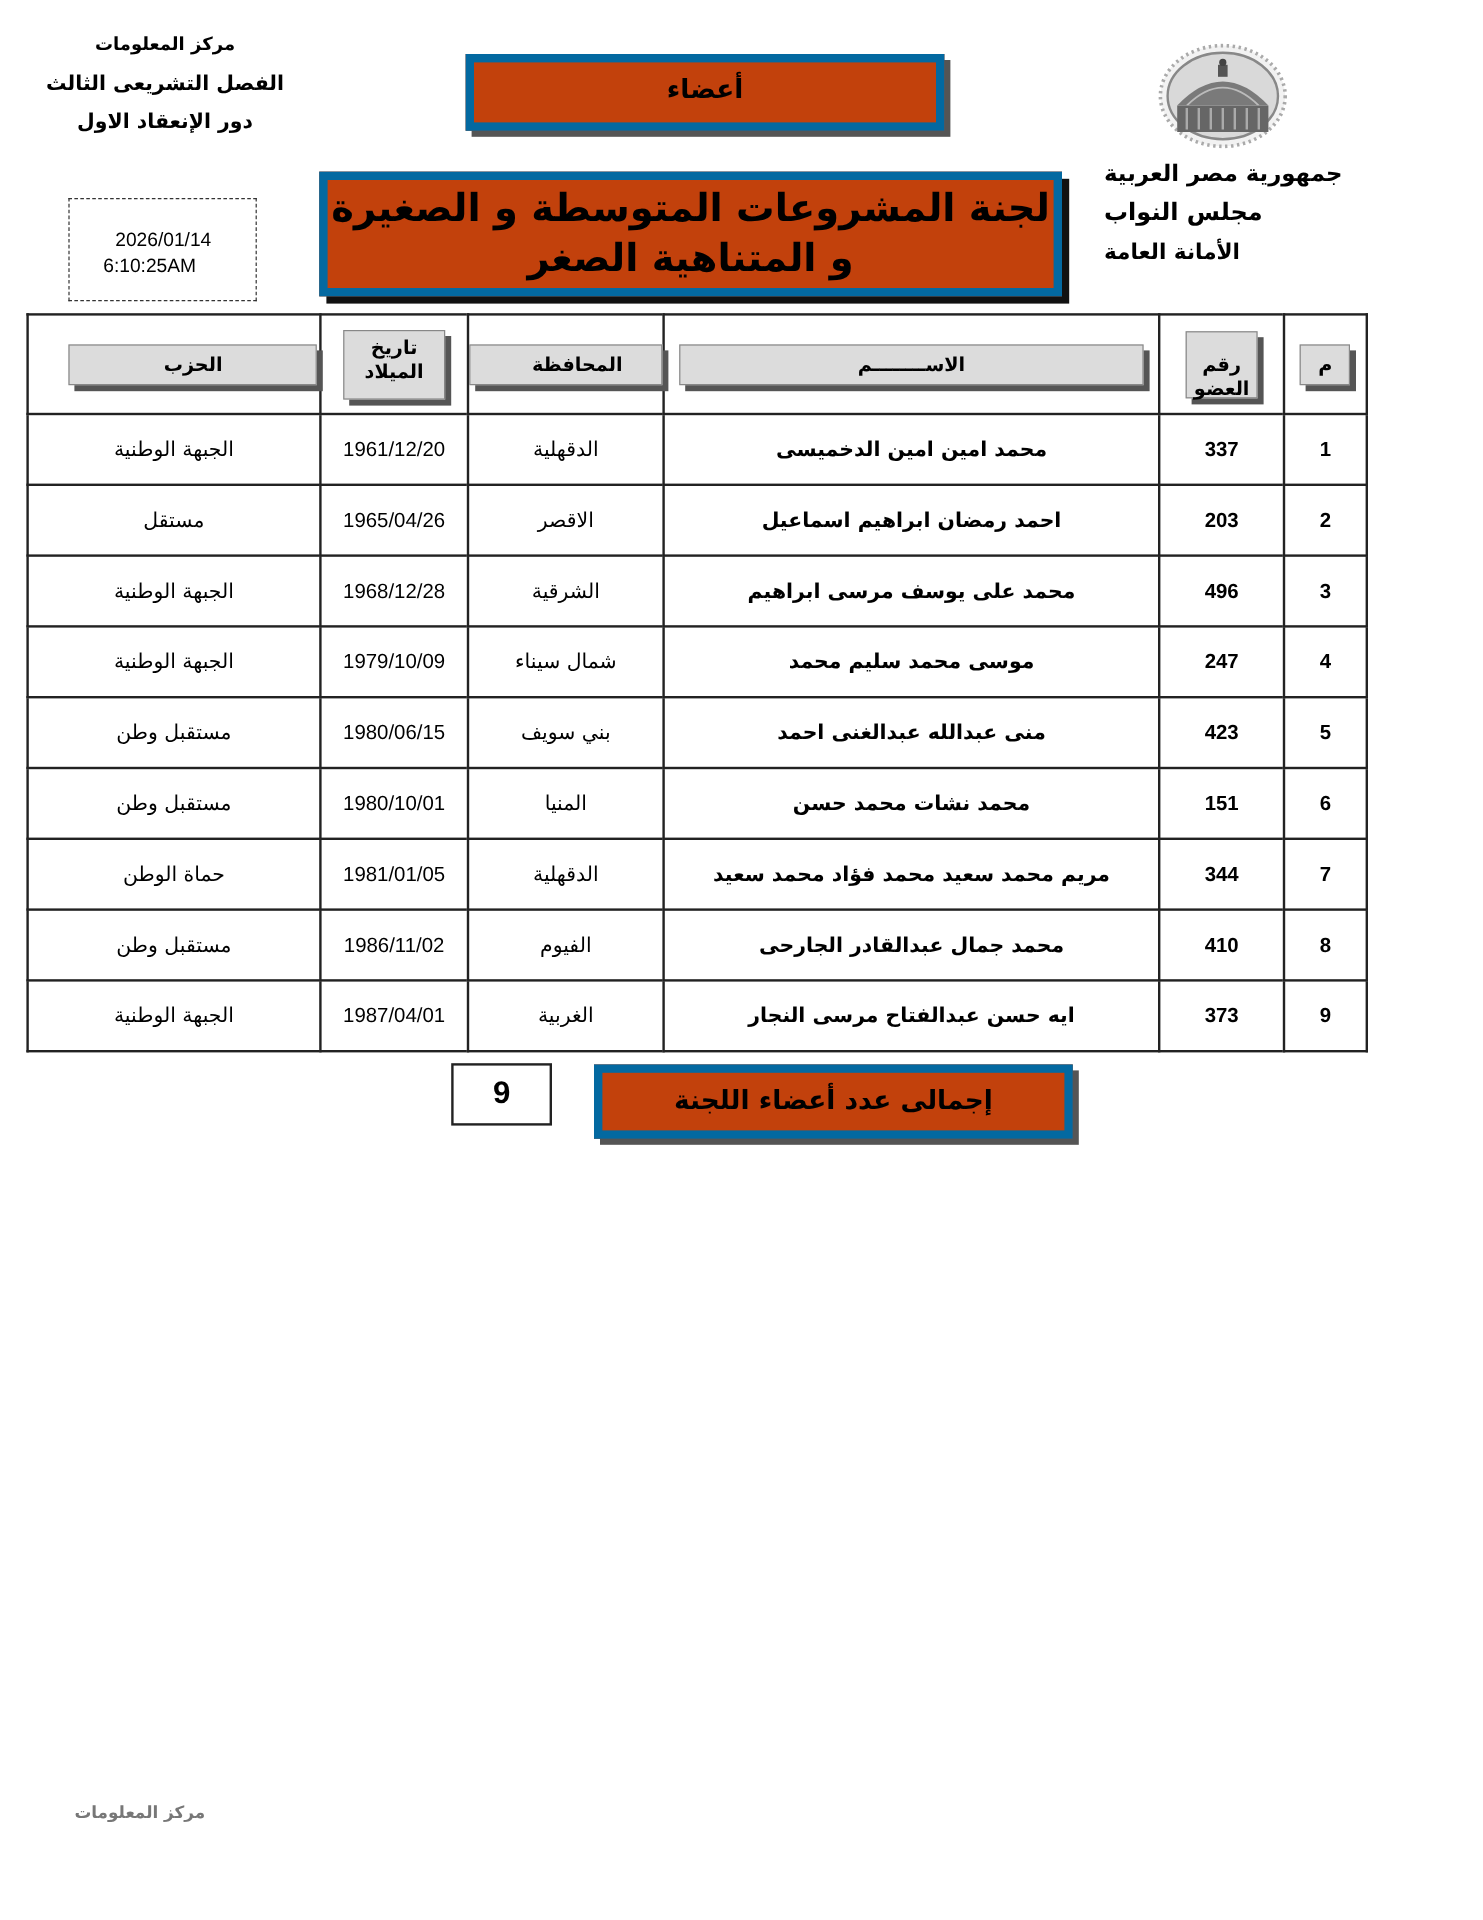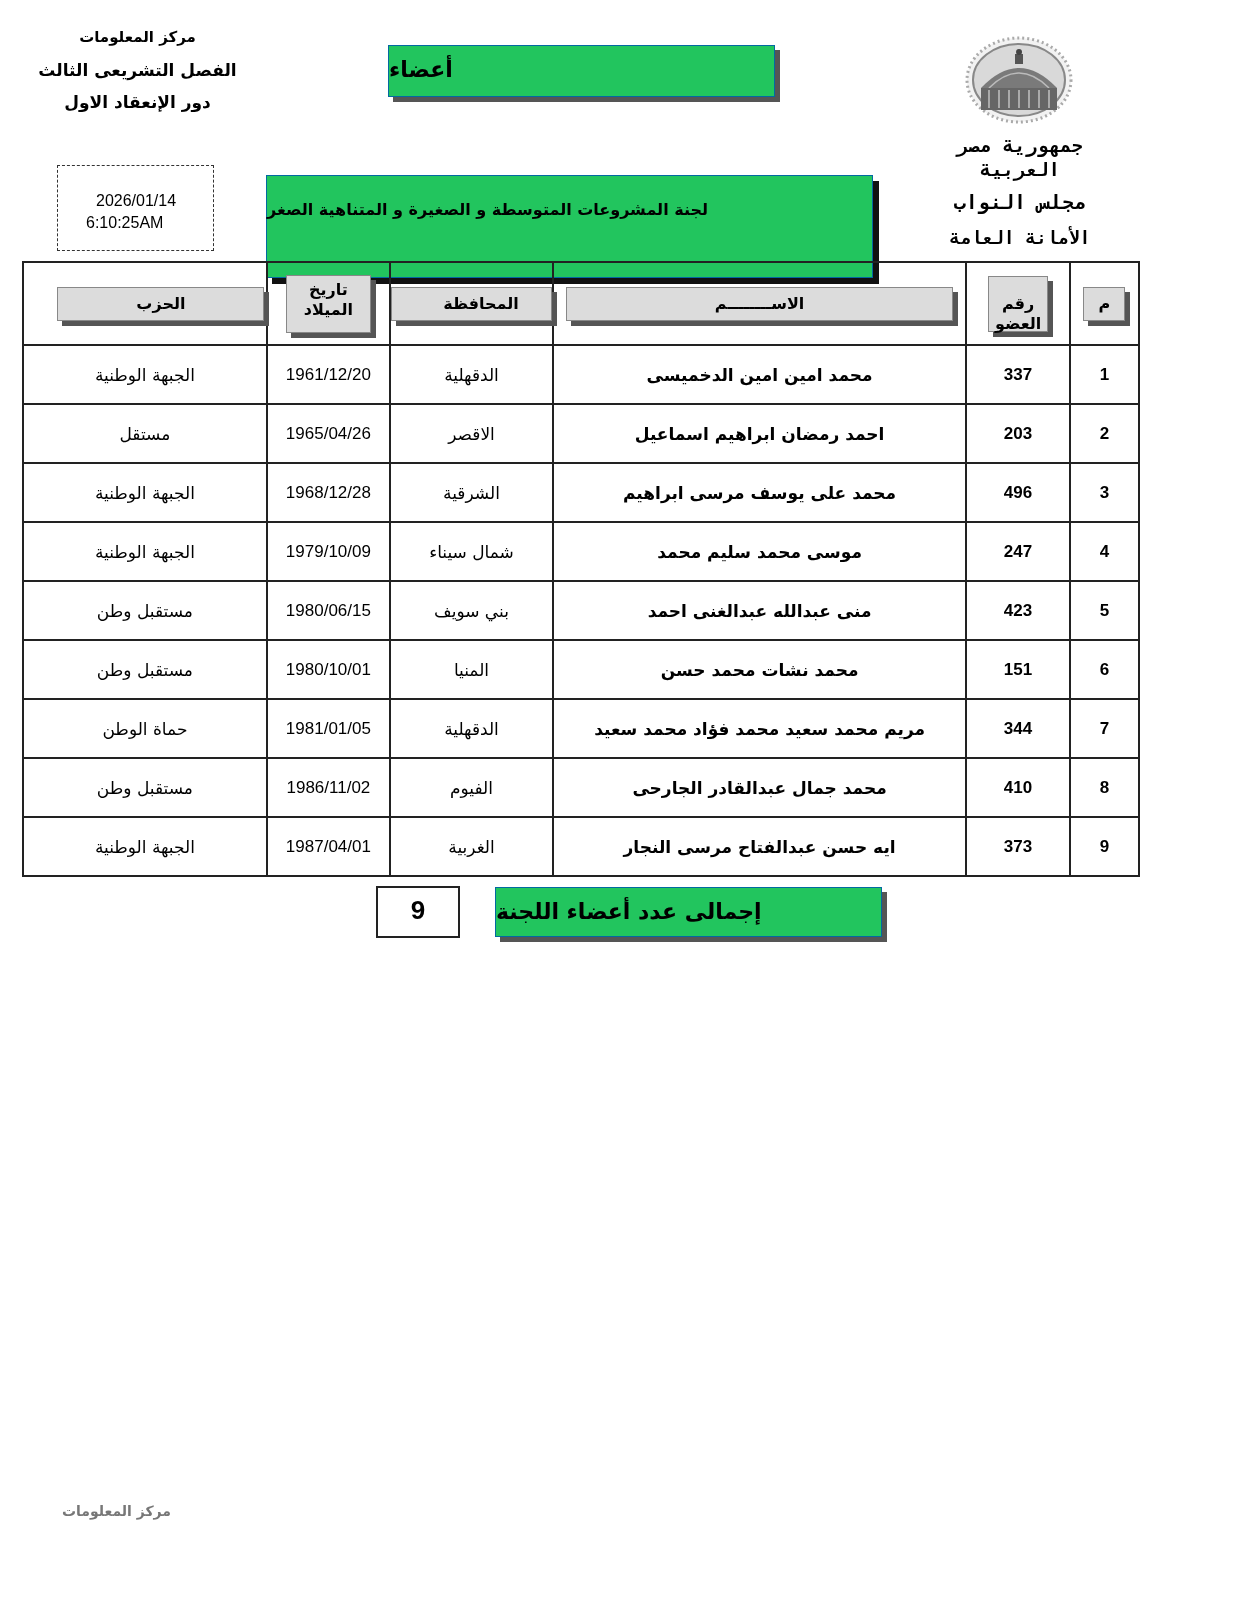--- a/index.html
+++ b/index.html
@@ -8,28 +8,28 @@
   
   .left-head { left:30px; top:22px; width:215px; text-align:center; font-weight:bold; direction:rtl; }
   .left-head .l1 { font-size:15px; margin-top:6px; }
   .left-head .l2 { font-size:17px; margin-top:14px; }
   .left-head .l3 { font-size:17px; margin-top:12px; }
   .stamp { left:57px; top:165px; width:155px; height:84px; border:1.5px dashed #333; font-family:"Liberation Sans", sans-serif; font-size:16px; }
   .stamp .d { position:absolute; left:38px; top:26px; }
   .stamp .t { position:absolute; left:28px; top:48px; }
   
   .logo { left:964px; top:36px; width:110px; height:88px; }
-  .right-head { left:920px; top:134px; width:200px; text-align:center; font-weight:bold; direction:rtl;font-family:Liberation Mono, monospace; }
+  .right-head { left:920px; top:134px; width:200px; text-align:left; font-weight:bold; direction:rtl; }
   .right-head .r1 { font-size:19px; }
   .right-head .r2 { font-size:20px; margin-top:8px; }
   .right-head .r3 { font-size:18px; margin-top:12px; }
   
-  .sbox { background:#22c55e; border:1px solid #0369a1; box-shadow:5px 5px 0 #555; text-align:left; font-weight:bold; direction:rtl; }
+  .sbox { background:#c2410c; border:7px solid #0369a1; box-shadow:5px 5px 0 #555; text-align:center; font-weight:bold; direction:rtl; }
   .title-box { left:388px; top:45px; width:385px; height:50px; line-height:48px; font-size:22px; }
-  .committee-box { left:266px; top:143px; width:605px; height:88px; font-size:16px; line-height:42px; padding-top:13px; box-shadow:6px 6px 0 #111;margin-top:32px; }
+  .committee-box { left:266px; top:143px; width:605px; height:88px; font-size:32px; line-height:42px; padding-top:2px; box-shadow:6px 6px 0 #111; }
   
   table.members { position:absolute; left:22px; top:261px; width:1118px; border-collapse:collapse; direction:rtl; }
   table.members td, table.members th { border:2px solid #222; text-align:center; padding:0; }
   table.members th { height:81px; font-weight:bold; }
   table.members td { height:57px; font-size:17px; }
   .hbtn { display:inline-block; background:#dcdcdc; border:1px solid #888; box-shadow:5px 5px 0 #555; font-size:16px; font-weight:bold; line-height:20px; vertical-align:middle; }
   .h-m { width:40px; height:32px; line-height:32px; }
   .h-num { width:60px; height:56px; padding-top:17px; box-sizing:border-box; }
   .h-name { width:385px; height:32px; line-height:32px; }
   .h-gov { width:140px; height:32px; line-height:32px;padding-left:19px; }

